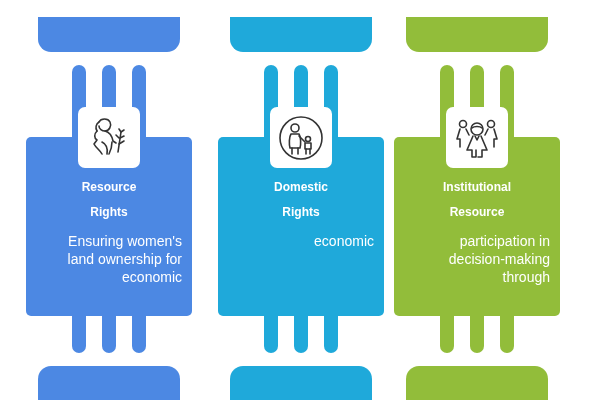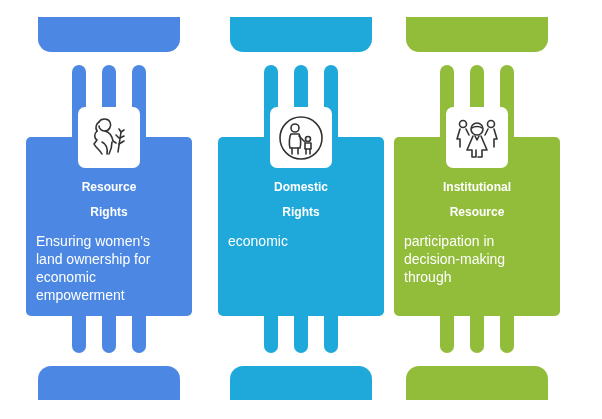--- a/index.html
+++ b/index.html
@@ -7,21 +7,21 @@
   .col { position:absolute; top:0; width:166px; height:419px; }
   .cap-top { position:absolute; left:12px; top:17px; width:142px; height:35px; border-radius:0 0 13px 13px; }
   .cap-bot { position:absolute; left:12px; top:366px; width:142px; height:34px; border-radius:13px 13px 0 0; }
   .pillar { position:absolute; width:14px; border-radius:7px; }
   .pillar.up { top:65px; height:80px; border-radius:7px 7px 0 0; }
   .pillar.down { top:316px; height:37px; border-radius:0 0 7px 7px; }
   .box { position:absolute; left:0; top:137px; width:166px; height:179px; border-radius:5px; }
   .icon-box { position:absolute; left:52px; top:107px; width:62px; height:61px; background:#ffffff; border-radius:7px; display:flex; align-items:center; justify-content:center; }
   .icon-box svg { width:48px; height:48px; }
   .title { position:absolute; left:0; top:175px; width:166px; text-align:center; color:#ffffff; font-weight:bold; font-size:12px; line-height:25px; }
-  .desc { position:absolute; left:10px; top:232px; width:146px; text-align:left; color:#ffffff; font-size:14px; line-height:18px; }
+  .desc { position:absolute; left:10px; top:232px; width:146px; text-align:right; color:#ffffff; font-size:14px; line-height:18px; }
 </style>
 </head>
 <body>
 
 <div class="col" style="left:26px;">
   <div class="cap-top" style="background:#4C88E3"></div>
   <div class="pillar up" style="left:46px;background:#4C88E3"></div>
   <div class="pillar up" style="left:76px;background:#4C88E3"></div>
   <div class="pillar up" style="left:106px;background:#4C88E3"></div>
   <div class="box" style="background:#4C88E3"></div>
@@ -42,21 +42,20 @@
     </svg>
   </div>
   <div class="title">
     <div>Resource</div>
     <div>Rights</div>
   </div>
   <div class="desc">
     <div>Ensuring women's</div>
     <div>land ownership for</div>
     <div>economic</div>
-    <div>empowerment</div>
   </div>
 </div>
 
 <div class="col" style="left:218px;">
   <div class="cap-top" style="background:#1FA9DA"></div>
   <div class="pillar up" style="left:46px;background:#1FA9DA"></div>
   <div class="pillar up" style="left:76px;background:#1FA9DA"></div>
   <div class="pillar up" style="left:106px;background:#1FA9DA"></div>
   <div class="box" style="background:#1FA9DA"></div>
   <div class="pillar down" style="left:46px;background:#1FA9DA"></div>

